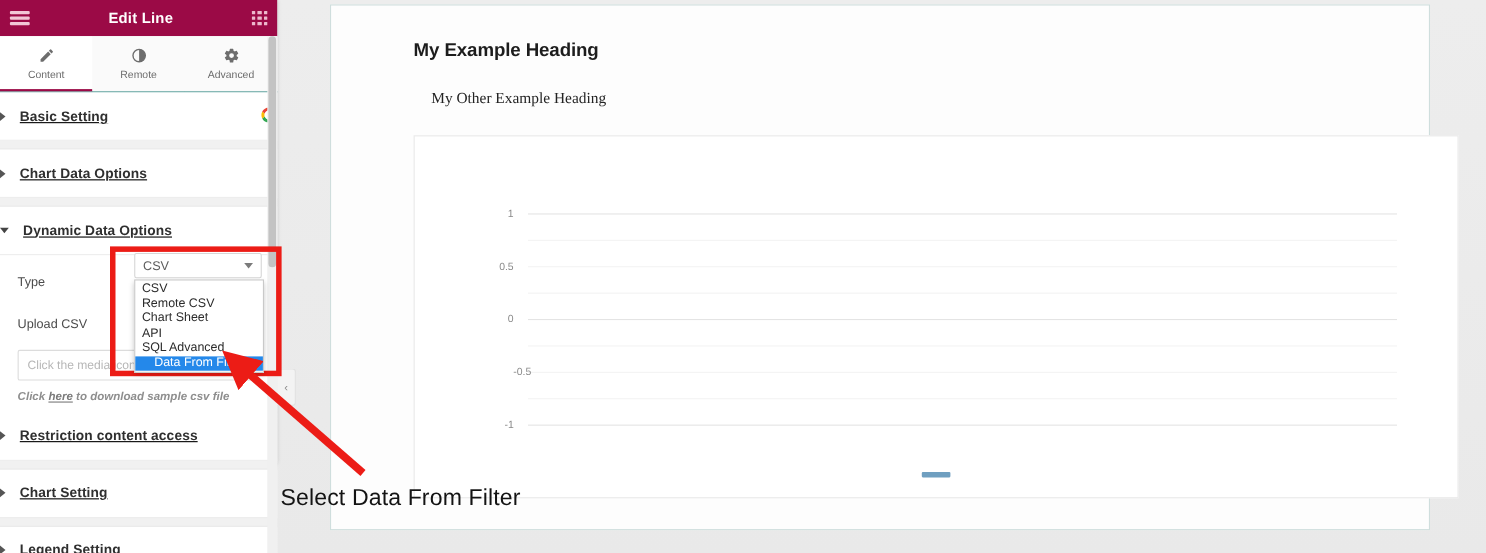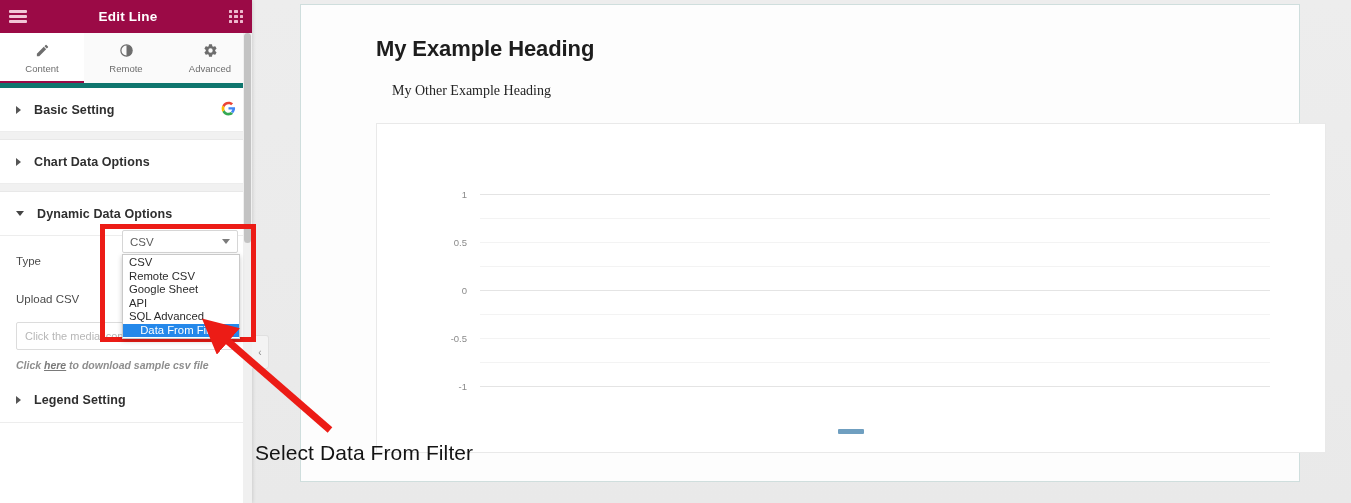--- a/index.html
+++ b/index.html
@@ -6,60 +6,60 @@
   body{
     width:1351px;height:503px;
     background:#ebebeb;
     font-family:"Liberation Sans", sans-serif;
     overflow:hidden;
     position:relative;
   }
 
   
   #panel{
-    position:absolute;left:0;top:0;width:252px;height:503px;
+    position:absolute;left:0;top:0;width:252px;height:421px;
     background:#ffffff;
     box-shadow:0 0 4px rgba(0,0,0,.18);
     z-index:5;
   }
   #panel-header{
     height:33px;background:#9b0a46;
     display:flex;align-items:center;justify-content:space-between;
     padding:0 9px;box-sizing:border-box;
   }
   #panel-title{
     color:#fff;font-size:13.5px;font-weight:bold;letter-spacing:.2px;
     flex:1;text-align:center;
   }
   .hamburger{width:18px;height:13px;display:flex;flex-direction:column;justify-content:space-between;cursor:pointer;}
   .hamburger span{display:block;height:2.6px;background:#f2c6d6;border-radius:1px;}
   .grid-icon{width:14px;height:14px;display:grid;grid-template-columns:repeat(3,1fr);grid-template-rows:repeat(3,1fr);gap:2px;cursor:pointer;}
   .grid-icon i{background:#edb9cd;border-radius:.5px;display:block;}
 
   
   #tabs{
-    height:50px;display:flex;border-bottom:5px solid #0f766e;
+    height:50px;display:flex;border-bottom:1px solid #0f766e;
     background:#fafafa;
   }
   .tab{
     flex:1;display:flex;flex-direction:column;align-items:center;justify-content:center;
     gap:5px;cursor:pointer;position:relative;background:#fafafa;
   }
   .tab.active{background:#ffffff;}
   .tab.active:after{
     content:"";position:absolute;left:0;right:0;bottom:0;height:2.5px;background:#9b0a46;
   }
   .tab-ico{width:15px;height:15px;color:#6d6d6d;display:block;}
   .tab-label{font-size:9.5px;color:#6d6d6d;}
 
   
   .section{
     height:44px;display:flex;align-items:center;
-    padding:0 16px;box-sizing:border-box;background:#ffffff;
-    border-bottom:1px solid #ededed;cursor:pointer;position:relative;
+    padding:0 0;box-sizing:border-box;background:#ffffff;
+    border-bottom:1px solid #ededed;cursor:pointer;position:relative;text-decoration:underline;
   }
   .section + .gap{height:7px;background:#f1f1f1;border-bottom:1px solid #e8e8e8;}
   .caret{
     width:0;height:0;margin-right:13px;
   }
   .caret.right{border-top:4px solid transparent;border-bottom:4px solid transparent;border-left:5px solid #555;}
   .caret.down{border-left:4px solid transparent;border-right:4px solid transparent;border-top:5px solid #444;}
   .section-label{font-size:12.5px;font-weight:bold;color:#2f2f2f;letter-spacing:.1px;}
   .g-icon{margin-left:auto;font-size:14px;font-weight:bold;line-height:1;}
 
@@ -126,21 +126,21 @@
   #canvas{
     position:absolute;left:252px;top:0;right:0;bottom:0;
     background:linear-gradient(180deg,#ededed 0%,#e9e9e9 100%);
   }
   #page{
     position:absolute;left:48px;top:4px;width:1000px;height:478px;
     background:#fdfdfd;border:1px solid #cfdedd;box-sizing:border-box;
   }
   #heading1{
     position:absolute;left:75px;top:31px;
-    font-size:22px;font-weight:bold;color:#1d1d1d;letter-spacing:-.1px;
+    font-size:17px;font-weight:bold;color:#1d1d1d;letter-spacing:-.1px;
   }
   #heading2{
     position:absolute;left:75px;top:78px;
     font-size:14px;color:#232323;
     font-family:"Liberation Serif", serif;
     margin-left:16px;
   }
   #chart-box{
     position:absolute;left:75px;top:118px;width:950px;height:330px;
     background:#fff;border:1px solid #e9e9e9;box-sizing:border-box;
@@ -245,41 +245,49 @@
     </div>
     <div class="media-input">
       <span>Click the media icon t</span>
     </div>
     <div class="hint">
       <span>Click </span><b>here</b><span> to download sample csv file</span>
     </div>
   </div>
 
   <div class="gap"></div>
-  <div class="gap"></div>
+  <div class="section">
+    <span class="caret right"></span>
+    <span class="section-label">Restriction content access</span>
+  </div>
+  <div class="gap"></div>
+  <div class="section">
+    <span class="caret right"></span>
+    <span class="section-label">Chart Setting</span>
+  </div>
   <div class="gap"></div>
   <div class="section">
     <span class="caret right"></span>
     <span class="section-label">Legend Setting</span>
   </div>
 
   <div id="panel-scroll">
       <i></i>
     </div>
 </div>
 
 <div id="type-select">
   <span>CSV</span>
   <span class="sel-caret"></span>
 </div>
 
 <div id="dropdown">
   <div class="dd-item">CSV</div>
   <div class="dd-item">Remote CSV</div>
-  <div class="dd-item">Google Sheet</div>
+  <div class="dd-item">Chart Sheet</div>
   <div class="dd-item">API</div>
   <div class="dd-item">SQL Advanced</div>
   <div class="dd-item selected">Data From Filter</div>
 </div>
 
 <div id="redbox"></div>
 
 <div id="collapse-handle">‹</div>
 
 <div id="canvas">
@@ -297,21 +305,21 @@
       <div class="gridline" style="top:262px;"></div>
 
       <div class="gridline minor" style="top:94px;"></div>
       <div class="gridline minor" style="top:142px;"></div>
       <div class="gridline minor" style="top:190px;"></div>
       <div class="gridline minor" style="top:238px;"></div>
 
       <div class="ytick" style="top:65px;left:0;">1</div>
       <div class="ytick" style="top:113px;left:0;">0.5</div>
       <div class="ytick" style="top:161px;left:0;">0</div>
-      <div class="ytick" style="top:209px;left:0;">-0.5</div>
+      <div class="ytick" style="top:209px;left:16px;">-0.5</div>
       <div class="ytick" style="top:257px;left:0;">-1</div>
 
       <div id="legend">
         <span class="swatch"></span>
       </div>
     </div>
   </div>
 </div>
 
 <svg id="arrow-svg">

